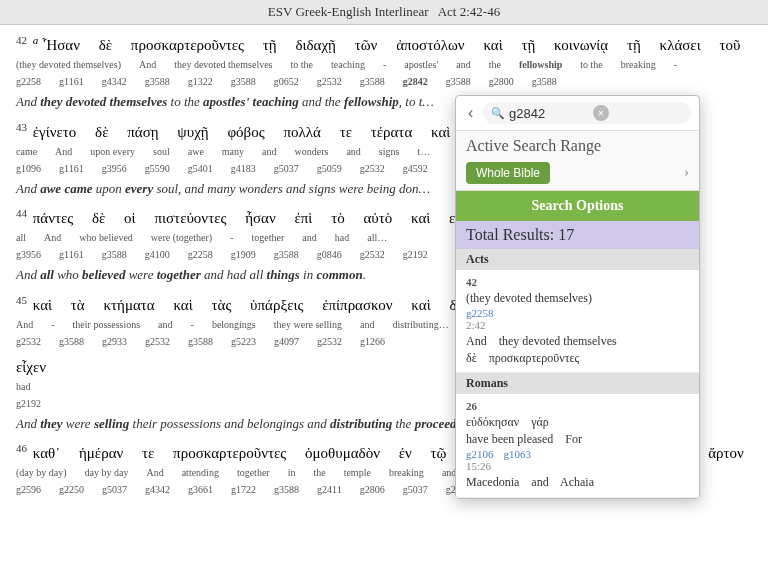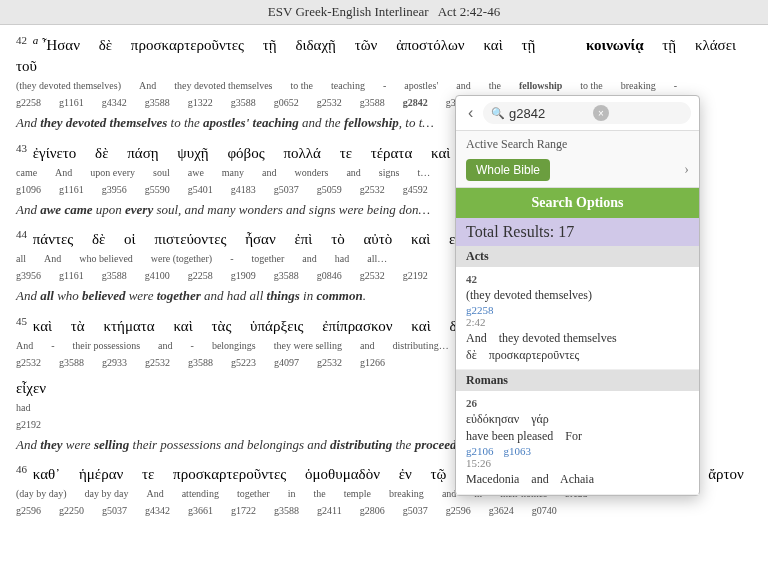--- a/index.html
+++ b/index.html
@@ -127,21 +127,21 @@
       font-size: 10px;
       color: #fff;
       cursor: pointer;
       display: flex;
       align-items: center;
       justify-content: center;
     }
 
     
     .search-range-label {
-      font-size: 12px;
+      font-size: 16px;
       color: #555;
       padding: 6px 10px 3px 10px;
       background: #f9f9f9;
     }
 
     .whole-bible-row {
       display: flex;
       align-items: center;
       justify-content: space-between;
       padding: 4px 10px 6px 10px;
@@ -252,21 +252,21 @@
       <sup style="font-size:11px; font-style:italic;">a</sup>
       <span>Ἦσαν</span> 
       <span>δὲ</span> 
       <span>προσκαρτεροῦντες</span> 
       <span>τῇ</span> 
       <span>διδαχῇ</span> 
       <span>τῶν</span> 
       <span>ἀποστόλων</span> 
       <span>καὶ</span> 
       <span>τῇ</span> 
-      <span style="font-weight:bold;margin-left:32px;">κοινωνίᾳ</span> 
+      <span style="font-weight:normal;">κοινωνίᾳ</span> 
       <span>τῇ</span> 
       <span>κλάσει</span> 
       <span>τοῦ</span>
     </div>
     <div class="strongs-line">
       <span>(they devoted themselves)</span> 
       <span>And</span> 
       <span>they devoted themselves</span> 
       <span>to the</span> 
       <span>teaching</span> 

